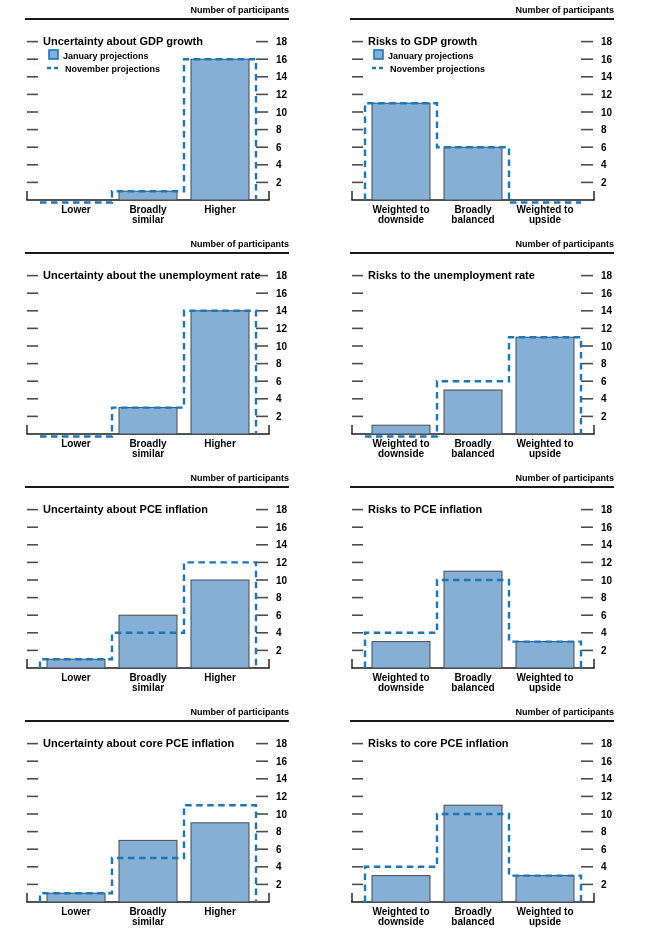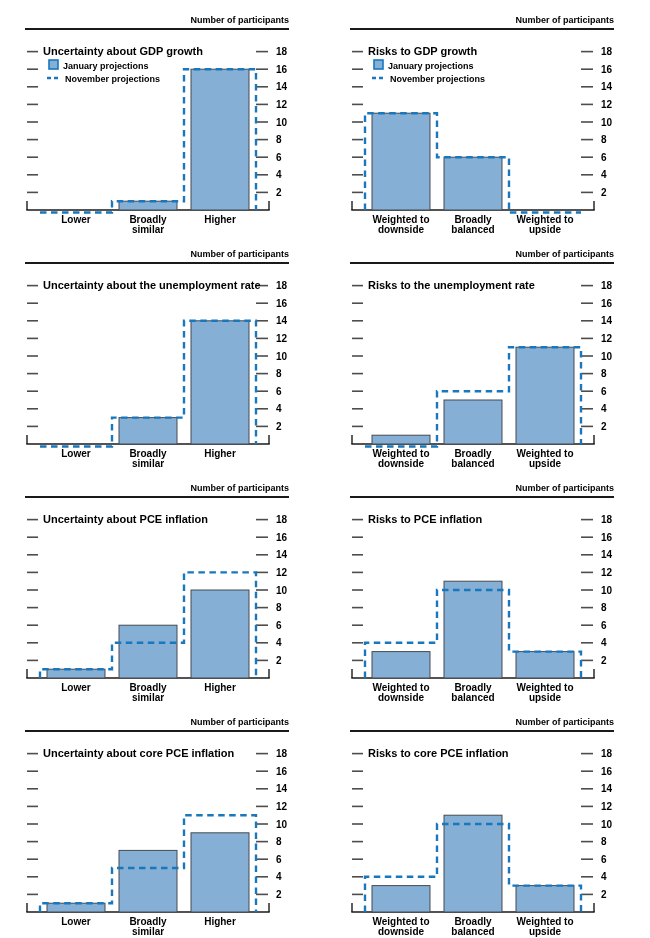--- a/index.html
+++ b/index.html
@@ -9,21 +9,21 @@
     color:#000;
     overflow:hidden;
   }
   .grid{
     display:grid;
     grid-template-columns:325px 325px;
     grid-template-rows:repeat(4,234px);
     width:650px;height:938px;
   }
   .panel{
-    padding-top:15px;
+    padding-top:5px;
     box-sizing:border-box;
   }
   .panel .inner{width:264px;}
   .col-left .inner{margin-left:25px;}
   .col-right .inner{margin-left:25px;}
   .axis-header{
     font-size:9px;
     font-weight:bold;
     text-align:right;
     letter-spacing:0px;

